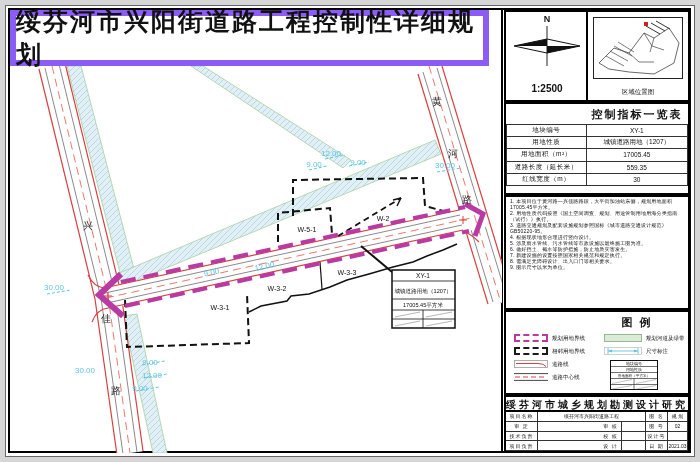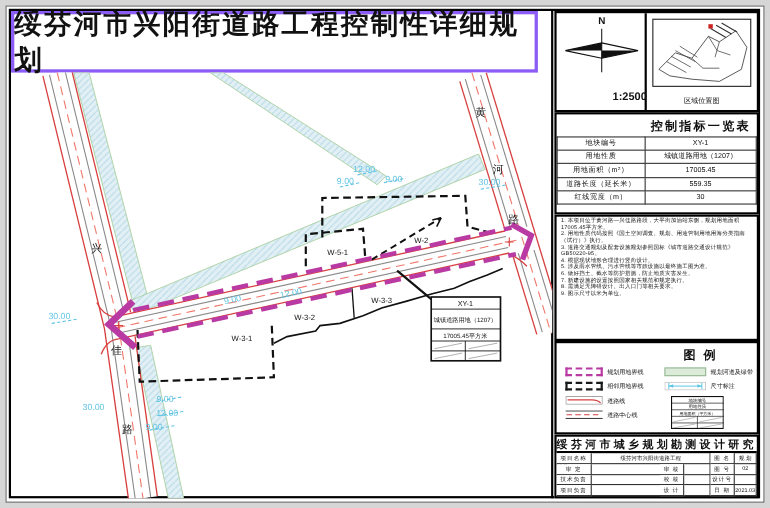--- a/index.html
+++ b/index.html
@@ -1,32 +1,32 @@
 <!DOCTYPE html>
 <html><head>
 <meta charset="utf-8">
 <style>
   html,body{margin:0;padding:0;background:#cfcfcf;}
   *{box-sizing:border-box;}
   .page{position:relative;width:700px;height:462px;background:#d6d6d6;overflow:hidden;
         font-family:"Liberation Sans",sans-serif;color:#111;}
   .sheet{position:absolute;left:5px;top:5px;width:690px;height:452px;background:#fff;border:1px solid #666;}
   .frame{position:absolute;left:8px;top:8px;width:683px;height:445px;border:2px solid #000;}
-  .title-box{position:absolute;left:10px;top:10px;width:479px;height:56px;border:3px solid #8b5cf6;
+  .title-box{position:absolute;left:10px;top:10px;width:479px;height:56px;border:6px solid #8b5cf6;
              display:flex;align-items:center;justify-content:center;
              font-size:25px;font-weight:700;letter-spacing:2px;background:#fff;}
   .map-wrap{position:absolute;left:9px;top:66px;width:493px;height:387px;}
   .divider-v{position:absolute;left:501px;top:9px;width:0;height:444px;border-left:2px solid #000;}
 
   .sbox{position:absolute;left:504px;width:186px;border:2px solid #000;background:#fff;}
   .box-compass{top:10px;height:92px;}
   .sub-compass{position:absolute;left:0;top:0;width:82px;height:88px;border-right:2px solid #000;}
   .sub-loc{position:absolute;left:82px;top:0;width:100px;height:88px;}
   .north-n{position:absolute;left:0;top:2px;width:82px;text-align:center;font-size:9px;font-weight:700;}
-  .scale-txt{position:absolute;left:0;bottom:6px;width:82px;text-align:right;font-size:10px;font-weight:700;margin-top:16px;}
+  .scale-txt{position:absolute;left:0;bottom:6px;width:82px;text-align:center;font-size:10px;font-weight:700;margin-top:16px;}
   .loc-inner{position:absolute;left:5px;top:5px;width:90px;height:62px;border:1px solid #222;}
   .loc-cap{position:absolute;left:0;bottom:3px;width:100px;text-align:center;font-size:6.5px;}
 
   .box-ctrl{top:102px;height:93px;}
   .tbl-title{width:100%;text-align:center;font-size:11px;font-weight:700;letter-spacing:2px;padding:3px 0 2px;margin-left:40px;}
   table.ctrl{width:100%;border-collapse:collapse;}
   table.ctrl td{border:1px solid #333;height:12.2px;font-size:6.5px;padding:0 2px;}
   table.ctrl td.lbl{width:44%;text-align:center;letter-spacing:0.5px;}
   table.ctrl td.val{text-align:center;}
 

